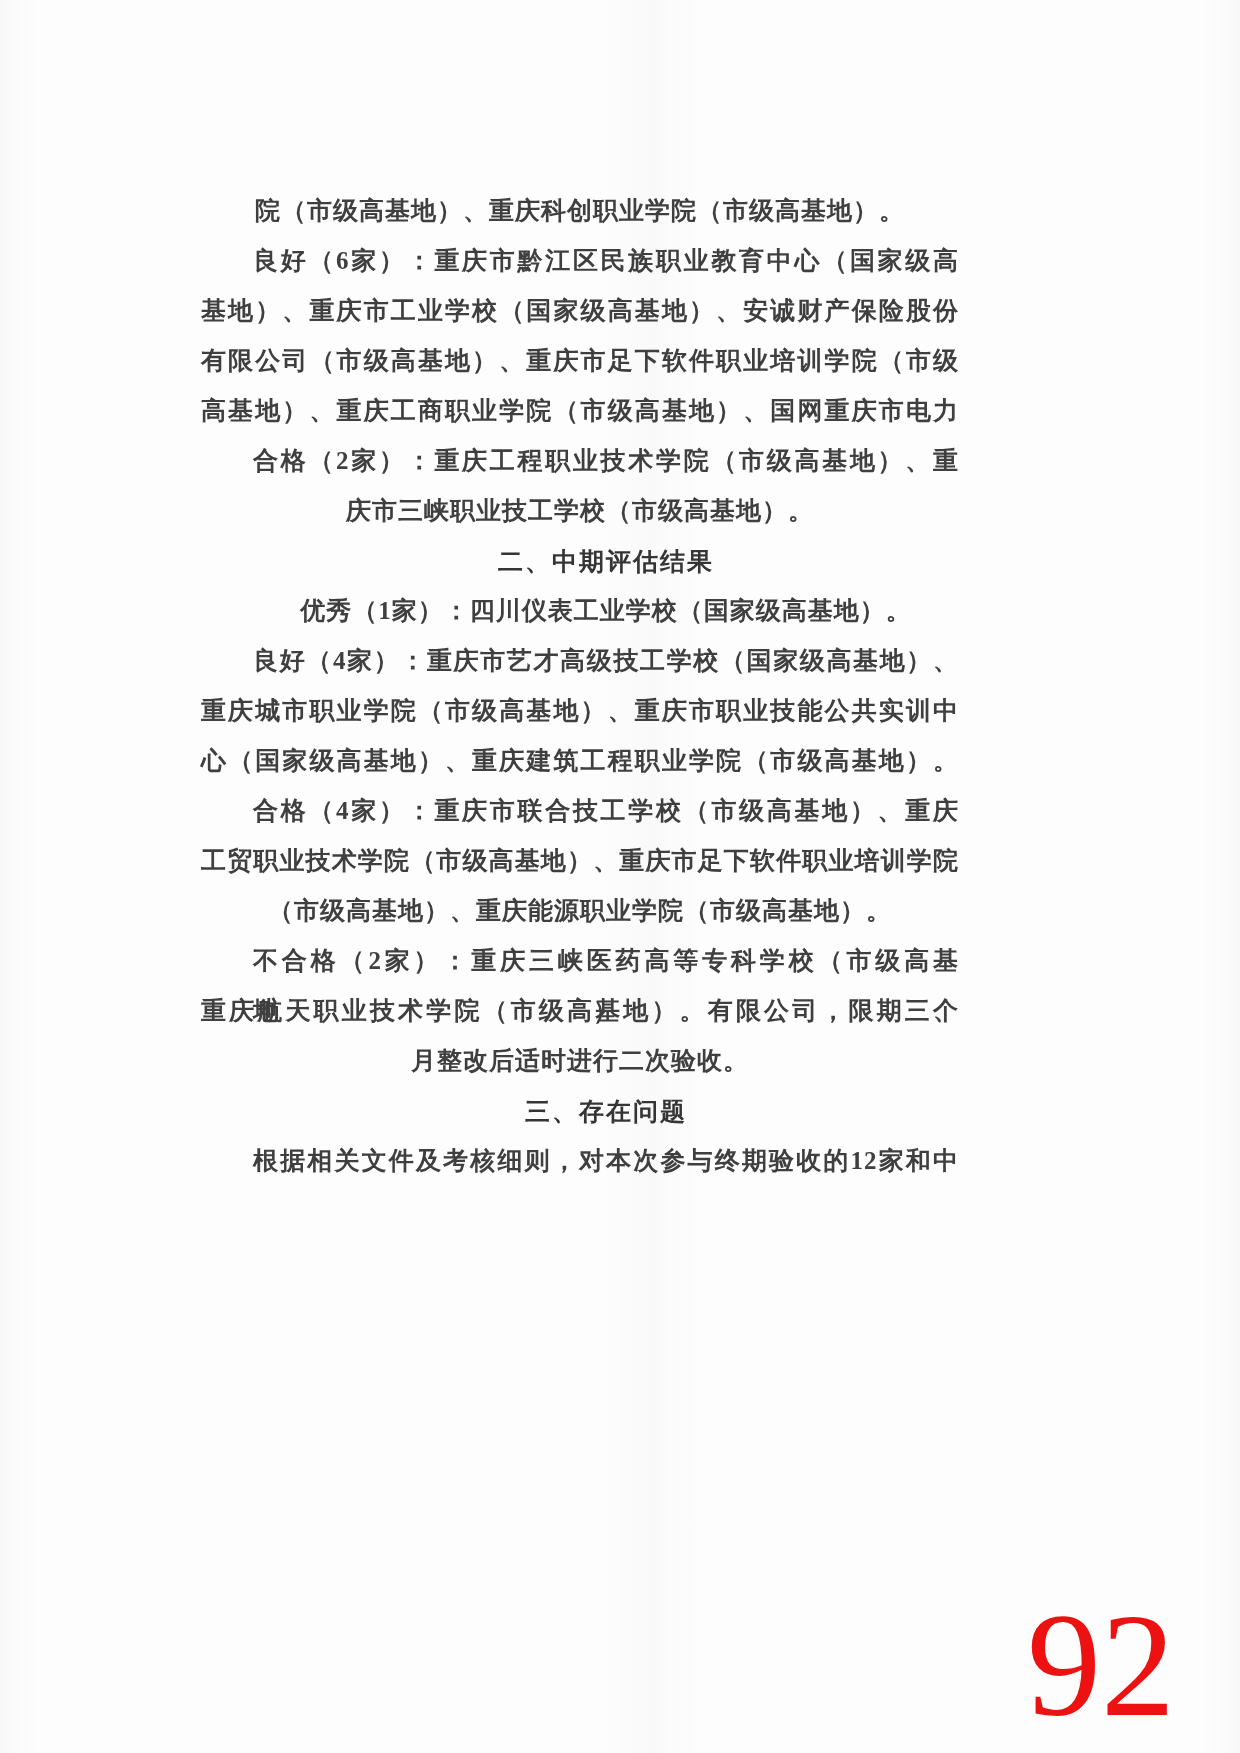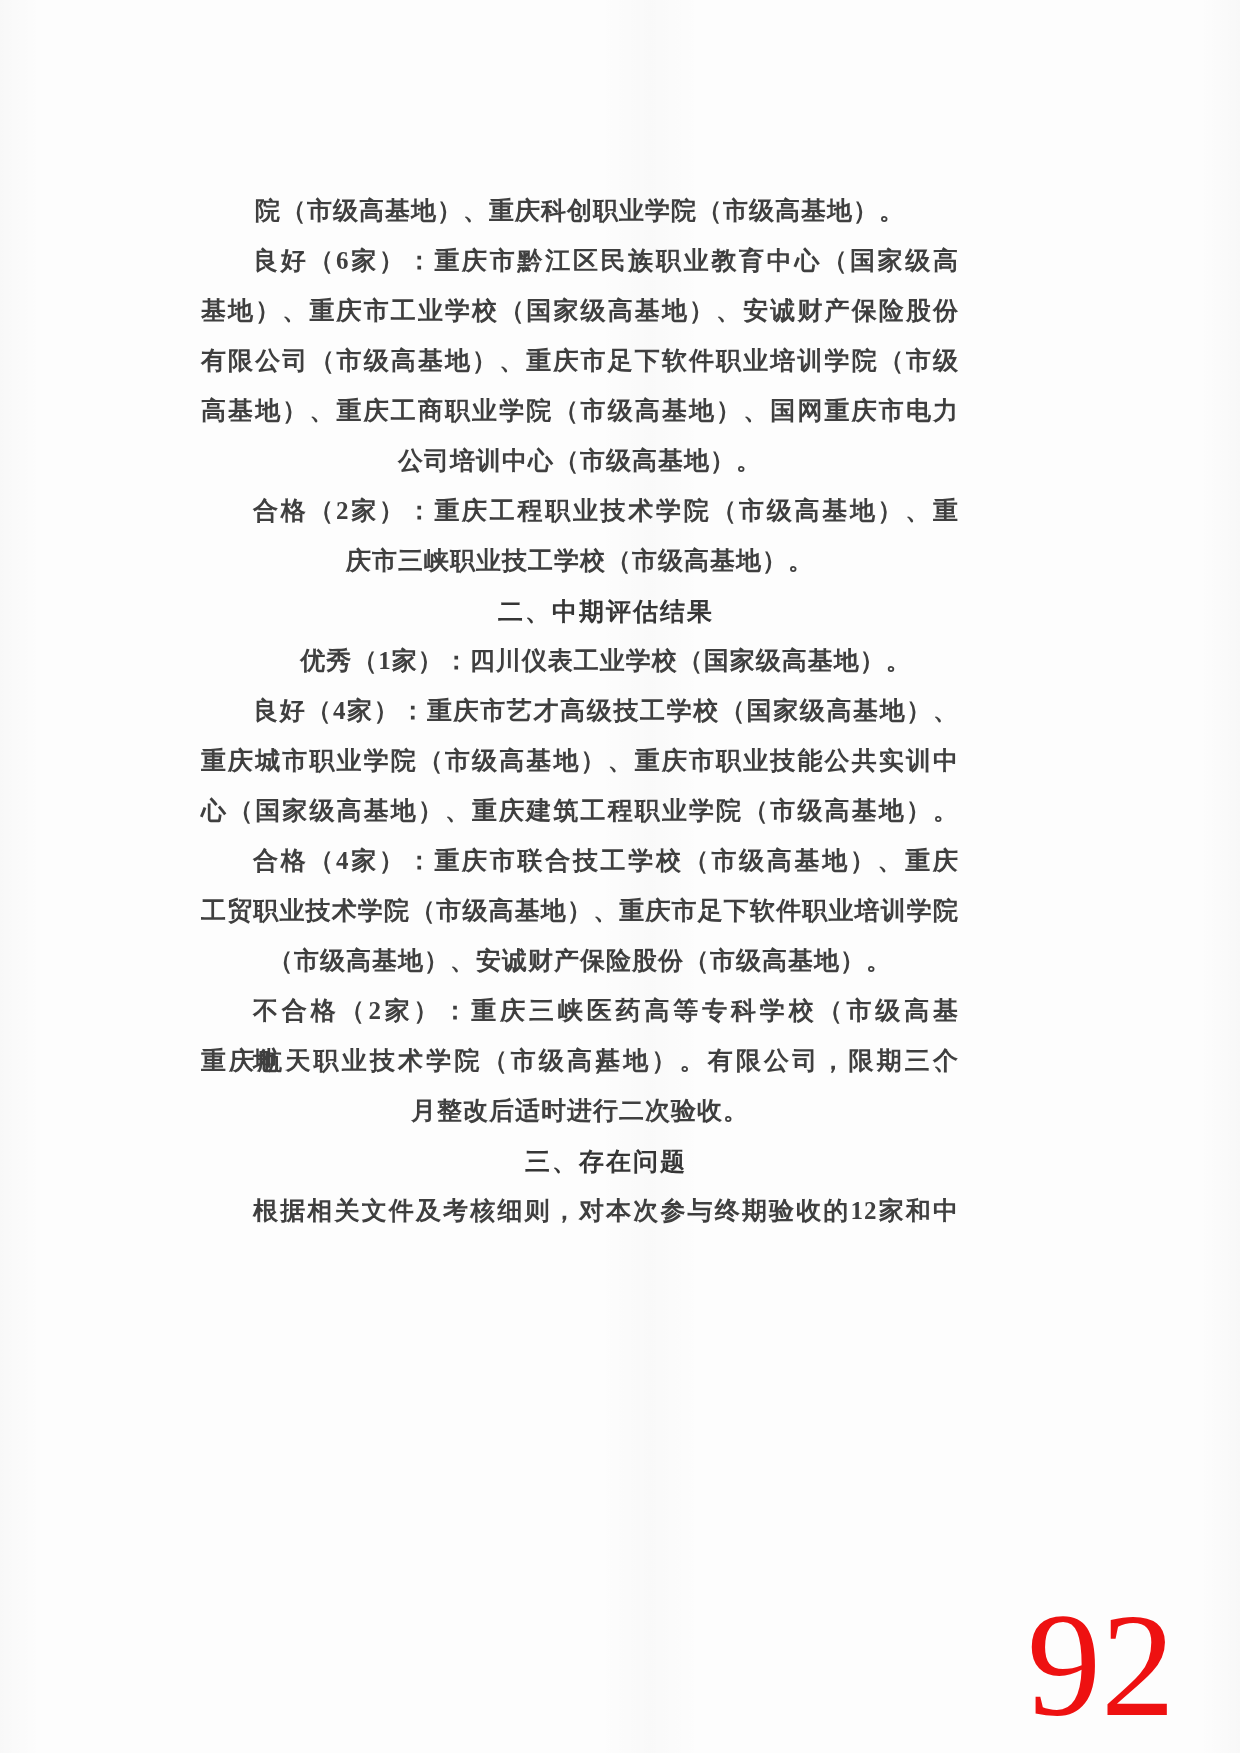--- a/index.html
+++ b/index.html
@@ -65,31 +65,30 @@
 </head>
 <body>
 
 <div class="page">
   <div class="text-block" id="text-block">
       <div class="line">院（市级高基地）、重庆科创职业学院（市级高基地）。</div>
       <div class="line indent fill">良好（6家）：重庆市黔江区民族职业教育中心（国家级高</div>
       <div class="line fill">基地）、重庆市工业学校（国家级高基地）、安诚财产保险股份</div>
       <div class="line fill">有限公司（市级高基地）、重庆市足下软件职业培训学院（市级</div>
       <div class="line fill">高基地）、重庆工商职业学院（市级高基地）、国网重庆市电力</div>
-      <div class="line">公司培训中心（市级高基地）。</div>
       <div class="line indent fill">合格（2家）：重庆工程职业技术学院（市级高基地）、重</div>
       <div class="line">庆市三峡职业技工学校（市级高基地）。</div>
       <div class="line heading indent">二、中期评估结果</div>
       <div class="line indent">优秀（1家）：四川仪表工业学校（国家级高基地）。</div>
       <div class="line indent fill">良好（4家）：重庆市艺才高级技工学校（国家级高基地）、</div>
       <div class="line fill">重庆城市职业学院（市级高基地）、重庆市职业技能公共实训中</div>
       <div class="line fill">心（国家级高基地）、重庆建筑工程职业学院（市级高基地）。</div>
       <div class="line indent fill">合格（4家）：重庆市联合技工学校（市级高基地）、重庆</div>
       <div class="line fill">工贸职业技术学院（市级高基地）、重庆市足下软件职业培训学院</div>
-      <div class="line">（市级高基地）、安诚财产保险股份（市级高基地）。</div>
+      <div class="line">（市级高基地）、重庆能源职业学院（市级高基地）。</div>
       <div class="line indent fill">不合格（2家）：重庆三峡医药高等专科学校（市级高基地）、</div>
       <div class="line fill">重庆航天职业技术学院（市级高基地）。有限公司，限期三个</div>
       <div class="line">月整改后适时进行二次验收。</div>
       <div class="line heading indent">三、存在问题</div>
       <div class="line indent fill">根据相关文件及考核细则，对本次参与终期验收的12家和中</div>
     </div>
   <div class="page-number">92</div>
 </div>
 
 </body></html>

